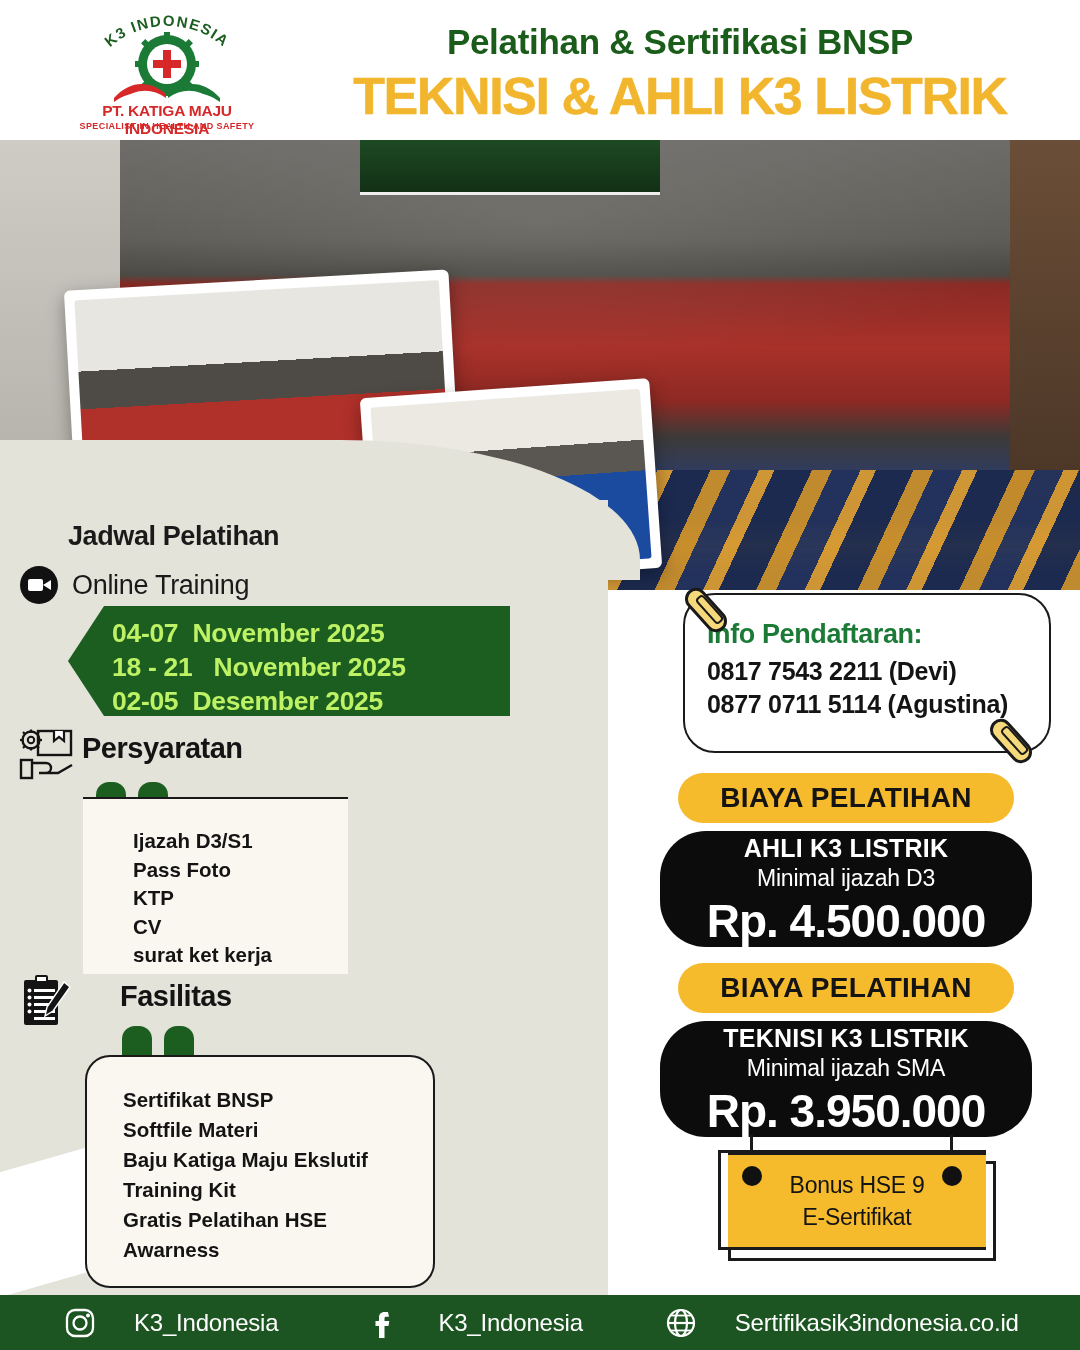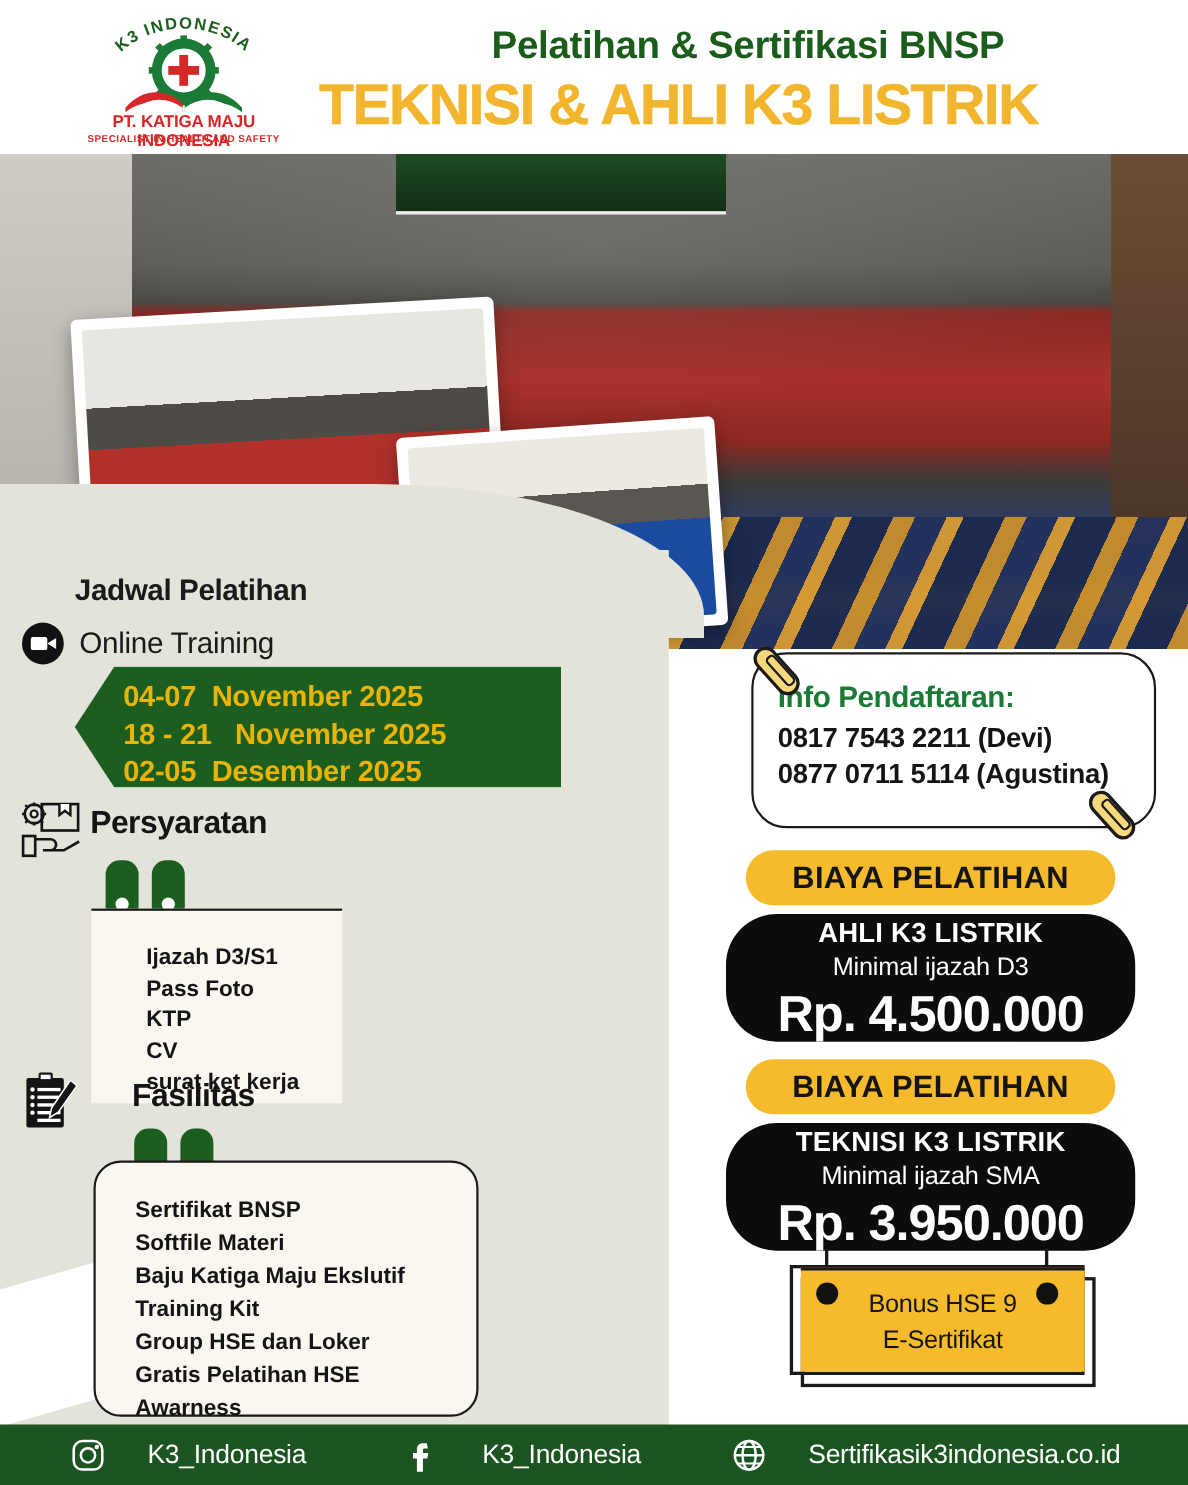--- a/index.html
+++ b/index.html
@@ -33,21 +33,21 @@
     text-align:center; color:#d62828; font-weight:bold;
     font-size:9px; letter-spacing:0.4px;
   }
   #title-sub {
     position:absolute; left:300px; top:22px; width:760px;
     text-align:center; color:#1a5c1a; font-weight:bold;
     font-size:35px; letter-spacing:-0.3px;
   }
   #title-main {
     position:absolute; left:290px; top:66px; width:780px;
-    text-align:left; color:#f2b62e; font-weight:bold;
+    text-align:center; color:#f2b62e; font-weight:bold;
     font-size:52px; letter-spacing:-1.4px;
     -webkit-text-stroke:0.5px #f2b62e;
   }
 
   
   #photo-band {
     position:absolute; left:0; top:140px; width:1080px; height:450px;
     overflow:hidden;
   }
   #photo-main {
@@ -158,34 +158,33 @@
   }
   #online-label { font-size:27px; color:#1a1a1a; letter-spacing:-0.3px; }
 
   #schedule-box {
     position:absolute; left:68px; top:606px; width:442px; height:110px;
     background:#1b5e20;
     clip-path: polygon(36px 0, 100% 0, 100% 100%, 36px 100%, 0 50%);
     padding:10px 0 0 44px;
   }
   .sched-line {
-    color:#eab308; font-size:26.5px; font-weight:bold;
+    color:#bef264; font-size:26.5px; font-weight:bold;
     letter-spacing:-0.3px; line-height:34px; white-space:pre;
   }
 
   
   #req-icon { position:absolute; left:18px; top:728px; width:58px; height:52px; }
   #req-title {
     position:absolute; left:82px; top:732px;
     font-size:29px; font-weight:bold; color:#141414; letter-spacing:-0.5px;
   }
   #req-card {
-    position:absolute; left:83px; top:797px; width:228px; height:177px;
+    position:absolute; left:83px; top:797px; width:265px; height:177px;
     background:#faf6f0;
-    margin-top:29px;
   }
   #req-card::before {
     content:""; position:absolute; left:0; top:0; width:100%; height:2px;
     background:#1a1a1a;
   }
   #req-list {
     position:absolute; left:50px; top:30px;
     font-size:20.5px; font-weight:bold; color:#141414; line-height:28.5px;
   }
   .quote-mark {
@@ -456,21 +455,20 @@
   <div class="q-bar"></div>
   <div class="q-bar"></div>
 </div>
 
 <div id="fac-card">
   <div id="fac-list">
     <div>Sertifikat BNSP</div>
     <div>Softfile Materi</div>
     <div>Baju Katiga Maju Ekslutif</div>
     <div>Training Kit</div>
-    <div>Group HSE dan Loker</div>
     <div>Gratis Pelatihan HSE</div>
     <div>Awarness</div>
   </div>
 </div>
 
 <div id="info-box">
   <div id="info-title">Info Pendaftaran:</div>
   <div id="info-phone-1">0817 7543 2211 (Devi)</div>
   <div id="info-phone-2">0877 0711 5114 (Agustina)</div>
 </div>

